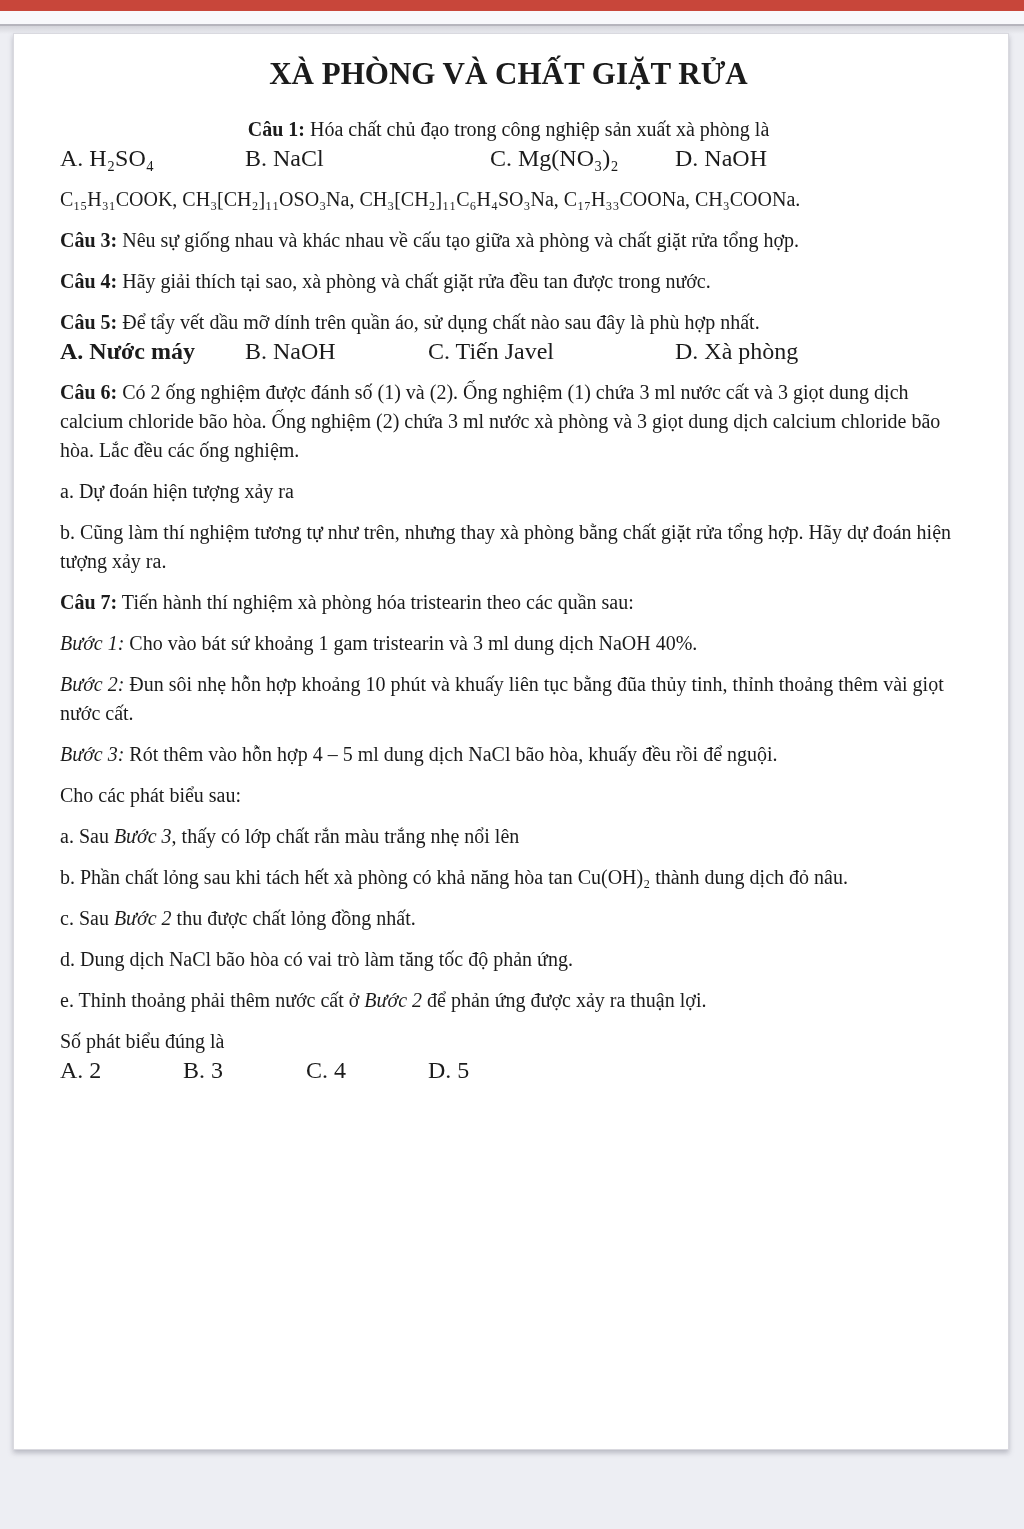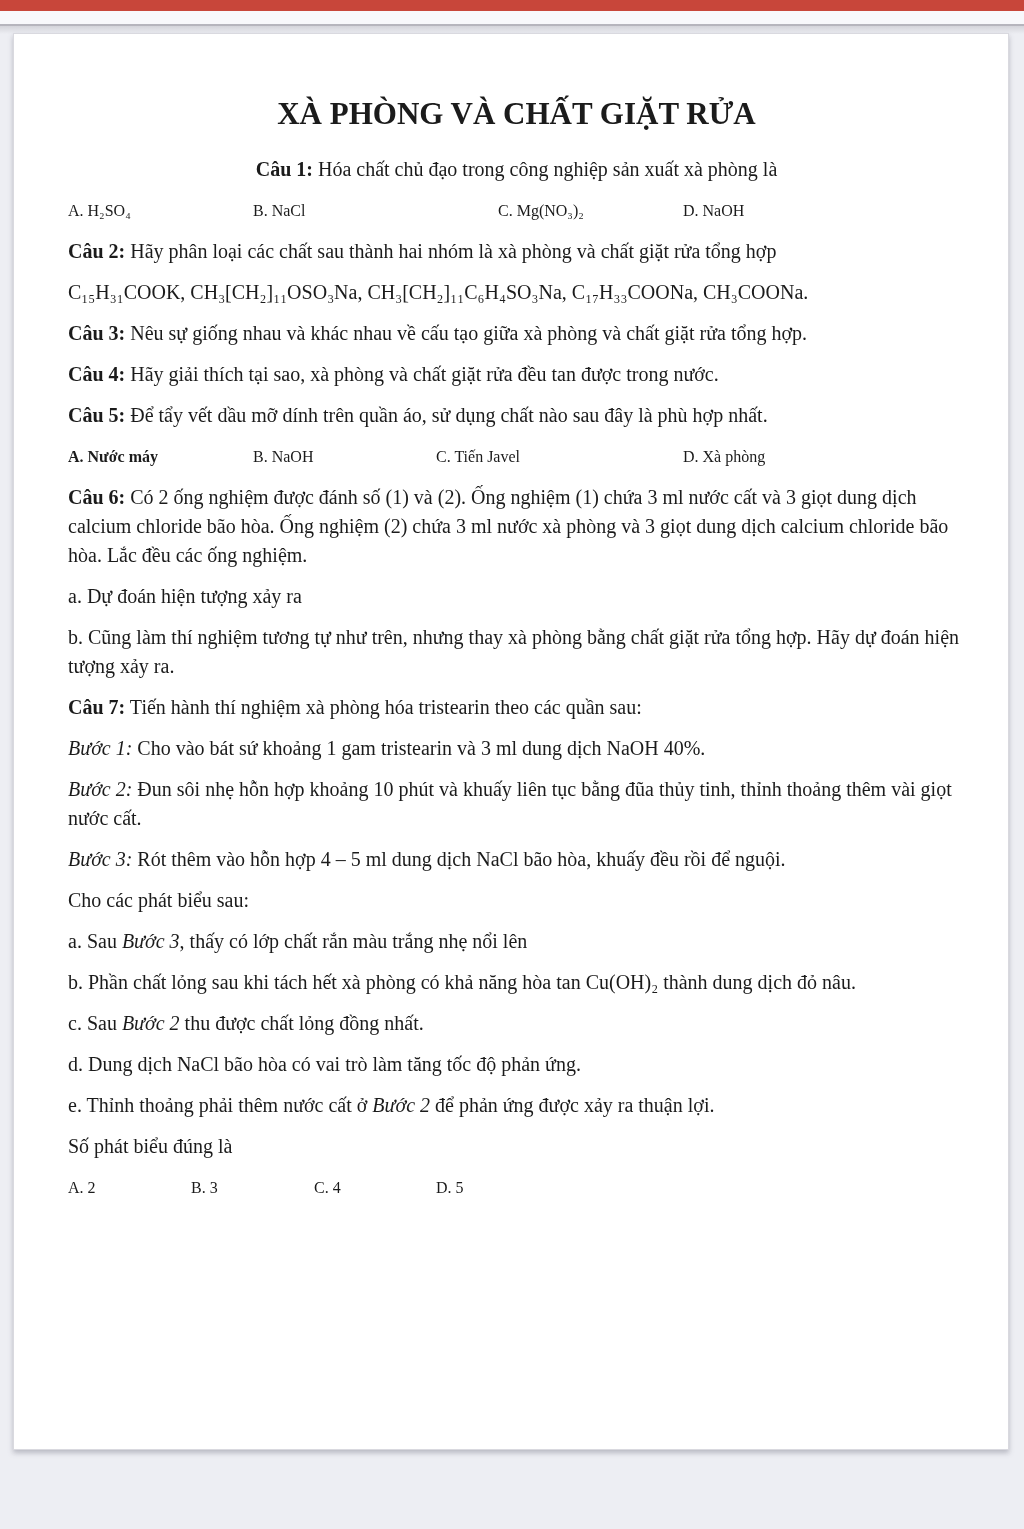--- a/index.html
+++ b/index.html
@@ -33,41 +33,40 @@
     background: linear-gradient(#d4d4da, #edeef3);
   }
   .doc-page {
     position: absolute; left: 13px; top: 33px;
     width: 996px; height: 1417px;
     background: #ffffff;
     border: 1px solid #d9d9df;
     box-shadow: 0 3px 5px rgba(90, 90, 105, 0.35);
   }
   .doc-content {
-    position: absolute; left: 54px; top: 0;
+    position: absolute; left: 46px; top: 0;
     width: 897px;
-    padding-top: 62px;
+    padding-top: 22px;
   }
   .doc-title {
     font-size: 31px; line-height: 36px;
     font-weight: bold;
     text-align: center;
     margin: 0;
   }
   .para {
     font-size: 20px; line-height: 29px;
     margin: 12px 0 0 0;
   }
   .doc-title + .para { margin-top: 23px; text-align: center; }
   .b { font-weight: bold; }
   .i { font-style: italic; }
   .opts {
     position: relative; height: 29px;
-    margin-top: 12px;
-    font-size: 16px; line-height: 29px;
+    font-size: 24px; line-height: 29px;
   }
   .opt { position: absolute; top: 0; white-space: nowrap; }
   .opts-1 .opt:nth-child(1) { left: 0; }
   .opts-1 .opt:nth-child(2) { left: 185px; }
   .opts-1 .opt:nth-child(3) { left: 430px; font-family: Liberation Serif, serif; }
   .opts-1 .opt:nth-child(4) { left: 615px; }
   .opts-2 .opt:nth-child(1) { left: 0; font-weight: bold; }
   .opts-2 .opt:nth-child(2) { left: 185px; }
   .opts-2 .opt:nth-child(3) { left: 368px; }
   .opts-2 .opt:nth-child(4) { left: 615px; }
@@ -88,21 +87,20 @@
   <div class="doc-content">
     <h1 class="doc-title">XÀ PHÒNG VÀ CHẤT GIẶT RỬA</h1>
 
   <p class="para"><span class="b">Câu 1:</span><span> Hóa chất chủ đạo trong công nghiệp sản xuất xà phòng là</span></p>
       <div class="opts opts-1">
         <span class="opt">A. H₂SO₄</span>
         <span class="opt">B. NaCl</span>
         <span class="opt">C. Mg(NO₃)₂</span>
         <span class="opt">D. NaOH</span>
       </div>
-      <p class="para"><span class="b">Câu 2:</span><span> Hãy phân loại các chất sau thành hai nhóm là xà phòng và chất giặt rửa tổng hợp</span></p>
       <p class="para"><span>C₁₅H₃₁COOK, CH₃[CH₂]₁₁OSO₃Na, CH₃[CH₂]₁₁C₆H₄SO₃Na, C₁₇H₃₃COONa, CH₃COONa.</span></p>
       <p class="para"><span class="b">Câu 3:</span><span> Nêu sự giống nhau và khác nhau về cấu tạo giữa xà phòng và chất giặt rửa tổng hợp.</span></p>
       <p class="para"><span class="b">Câu 4:</span><span> Hãy giải thích tại sao, xà phòng và chất giặt rửa đều tan được trong nước.</span></p>
       <p class="para"><span class="b">Câu 5:</span><span> Để tẩy vết dầu mỡ dính trên quần áo, sử dụng chất nào sau đây là phù hợp nhất.</span></p>
       <div class="opts opts-2">
         <span class="opt">A. Nước máy</span>
         <span class="opt">B. NaOH</span>
         <span class="opt">C. Tiến Javel</span>
         <span class="opt">D. Xà phòng</span>
       </div>

